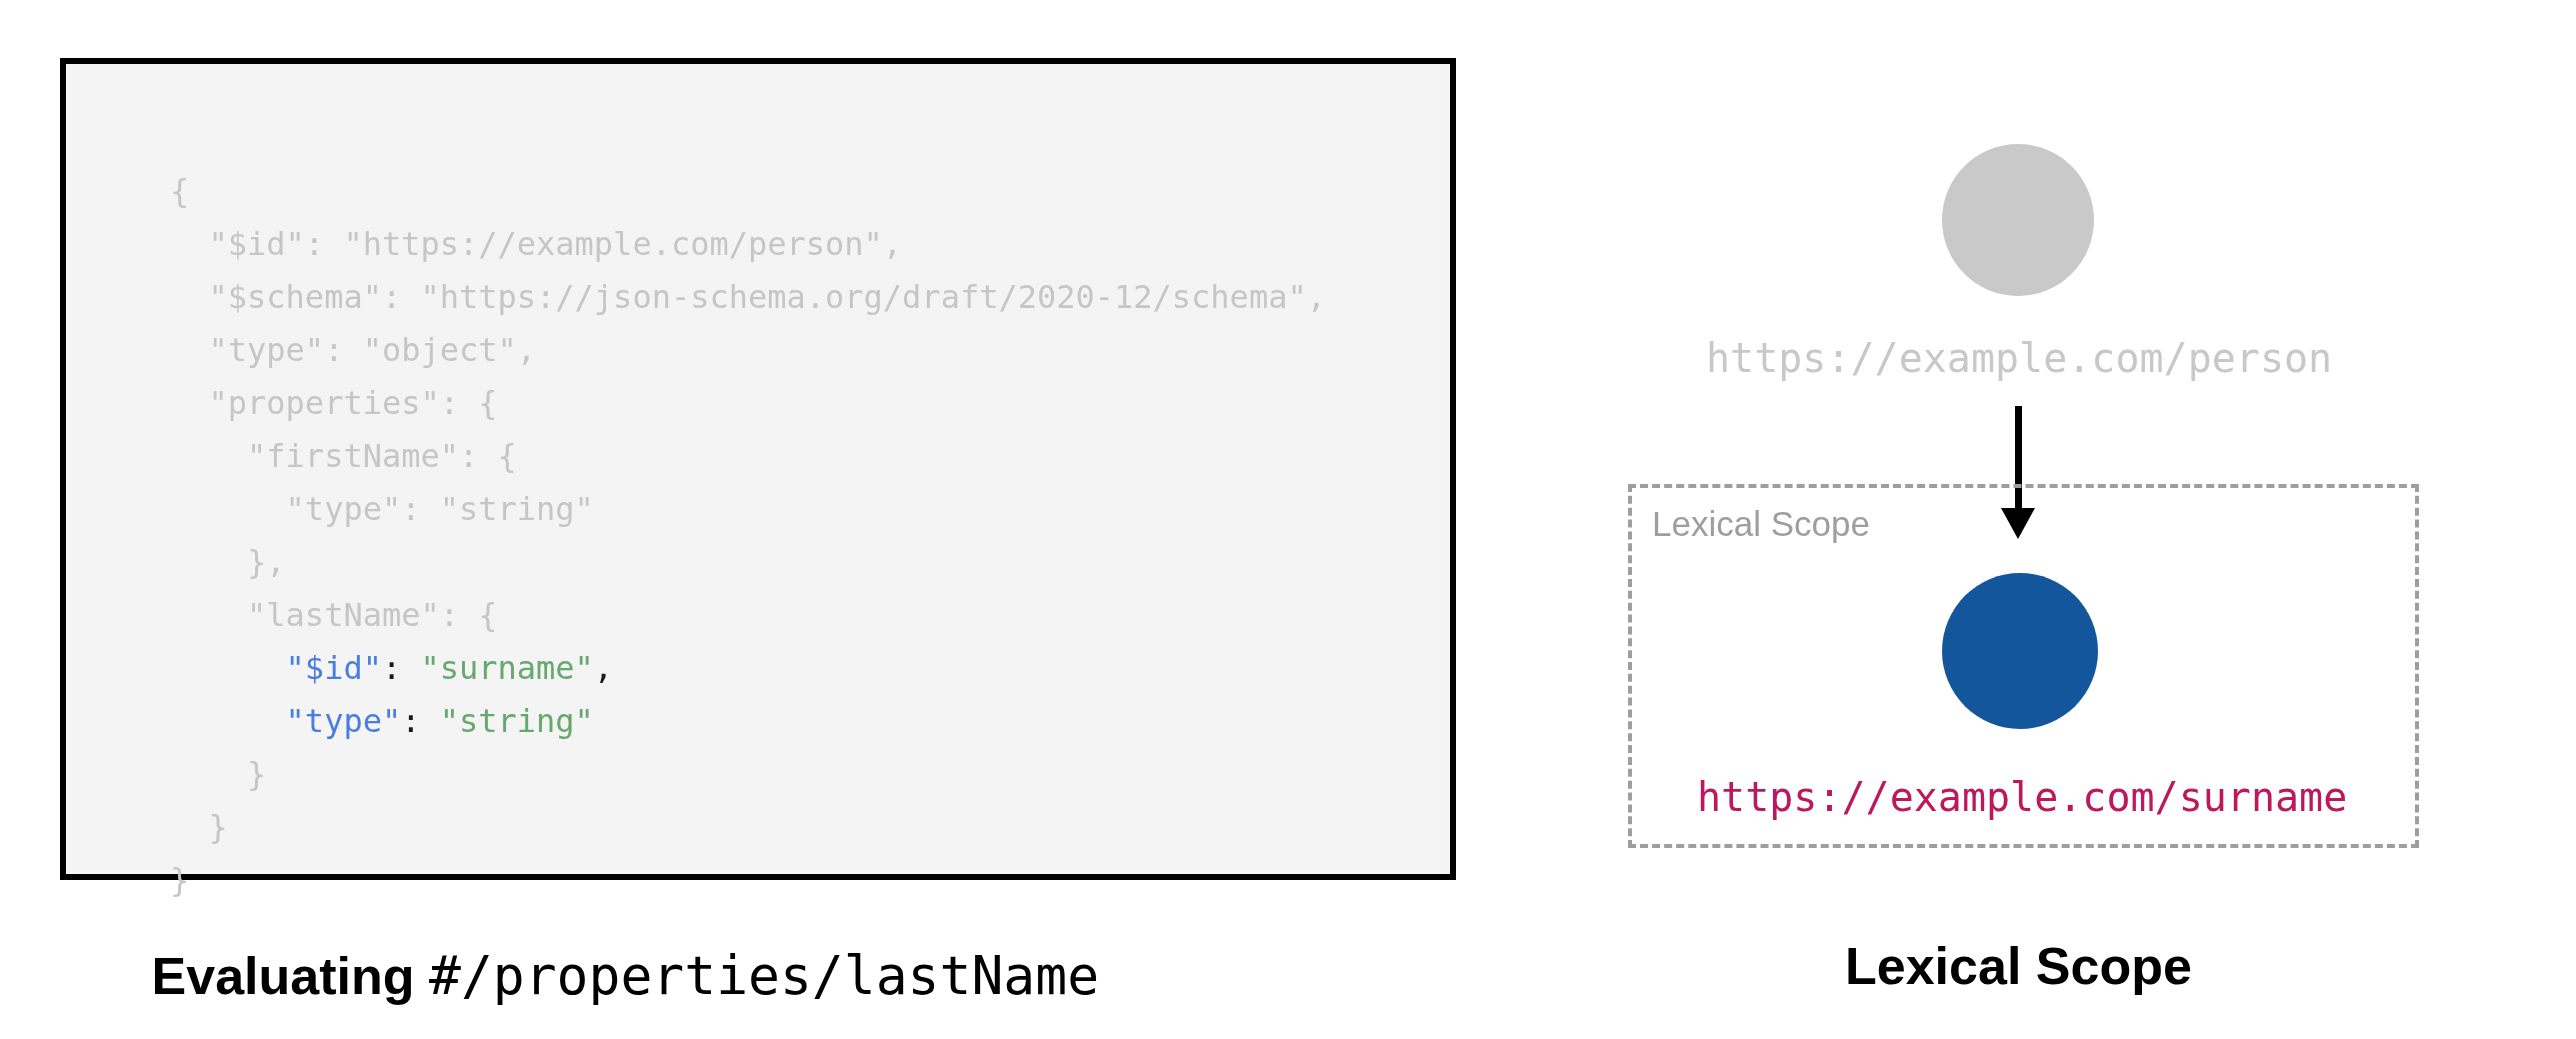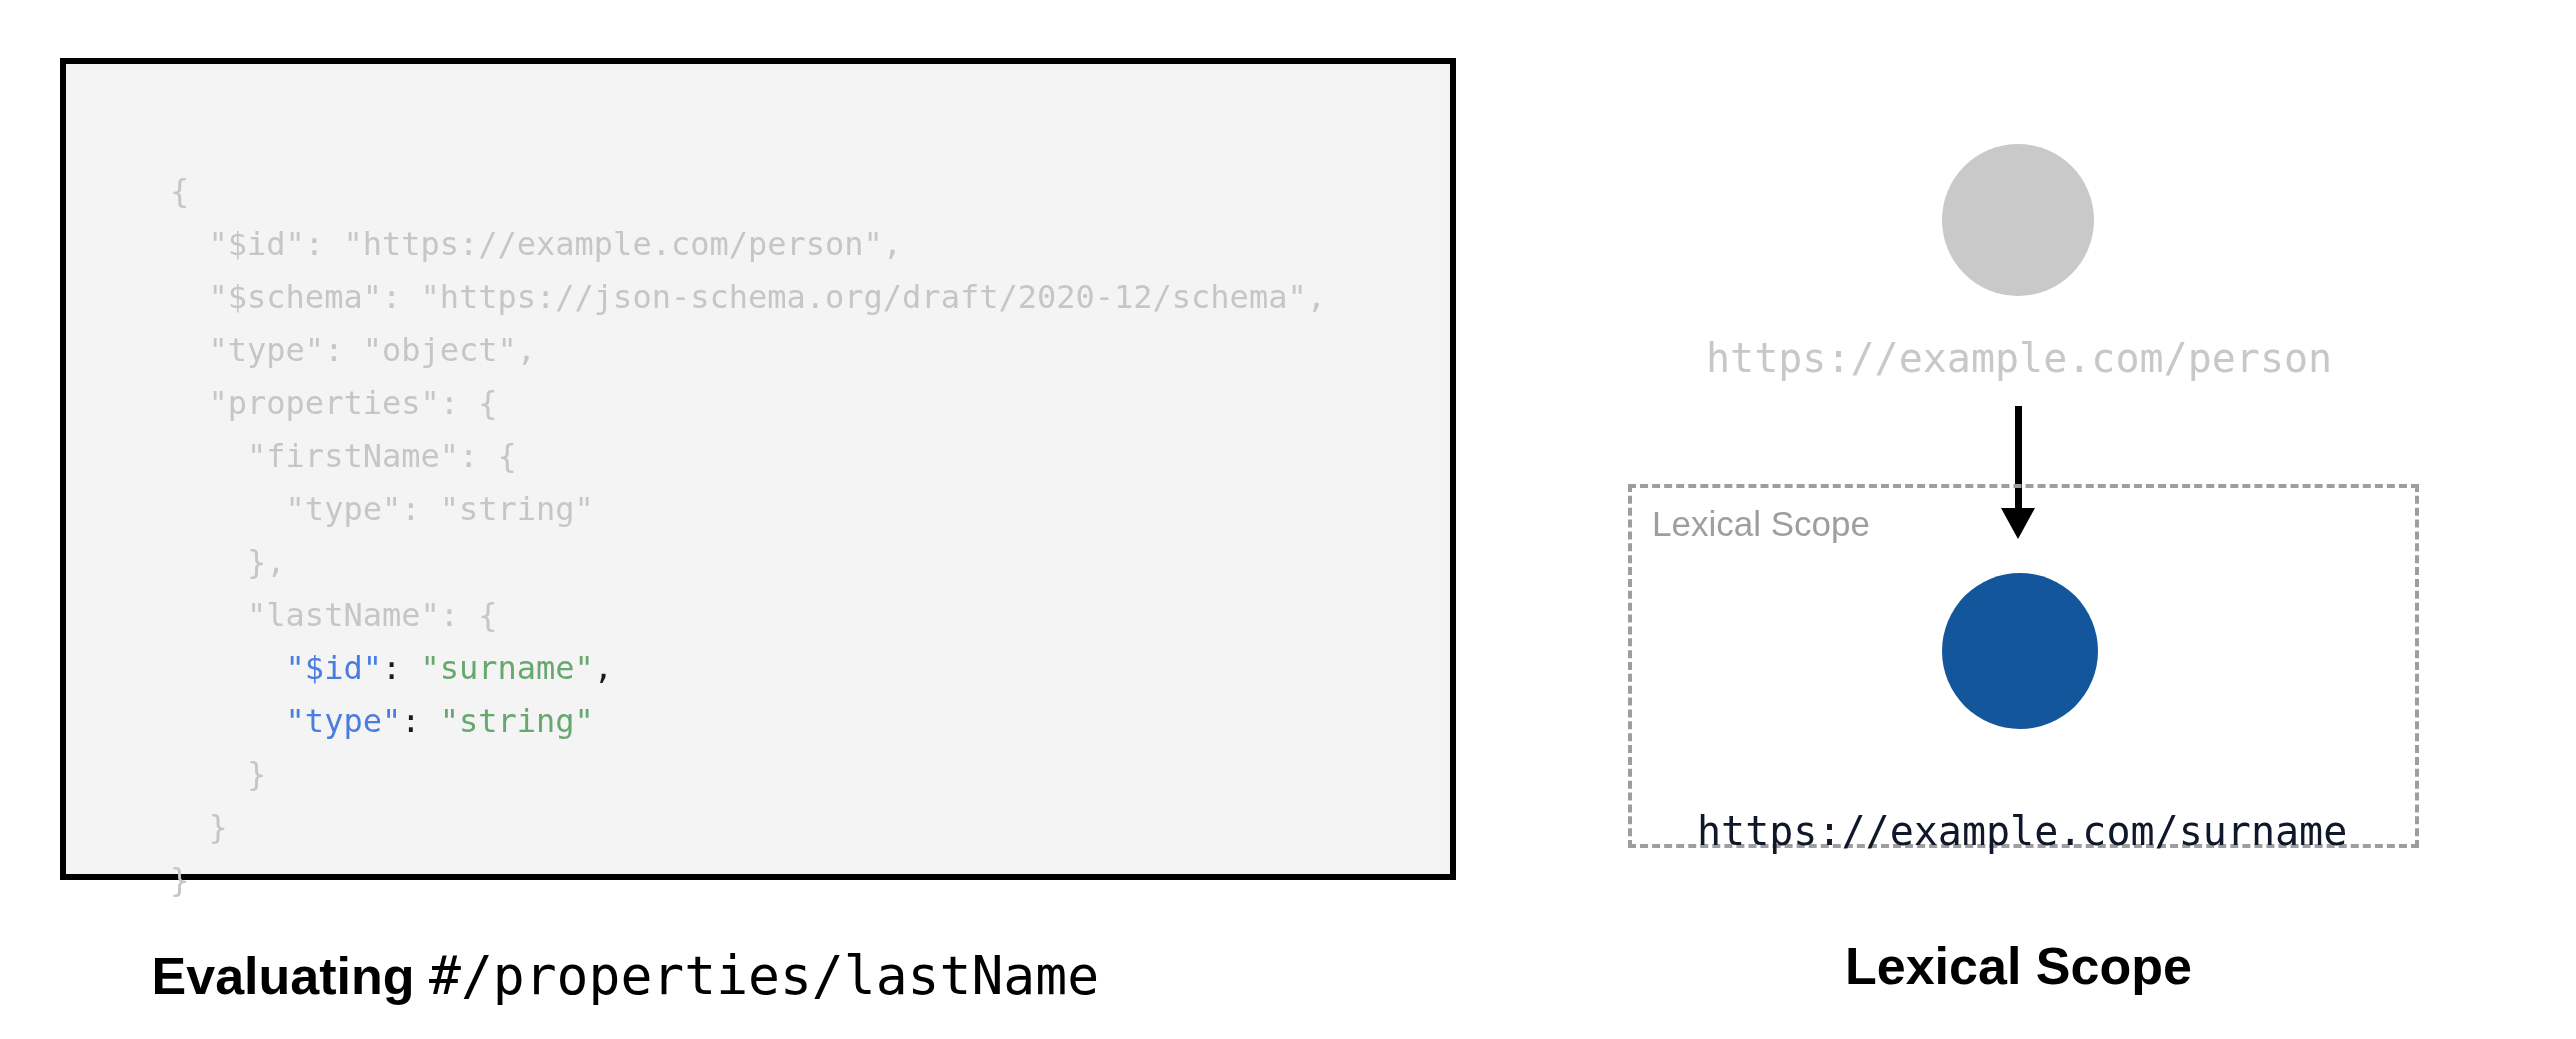--- a/index.html
+++ b/index.html
@@ -74,23 +74,23 @@
     line-height: 47px;
     text-align: right;
     white-space: pre;
   }
   .parent-url {
     left: 1706px; top: 335px;
     width: 624px;
     color: #c8c8c8;
   }
   .child-url {
-    left: 1697px; top: 808px;
+    left: 1697px; top: 774px;
     width: 646px;
-    color: #0f172a;
+    color: #be185d;
   }
 
   .arrow-shaft {
     position: absolute;
     left: 2015px; top: 406px;
     width: 6.5px; height: 104px;
     background: #000000;
   }
   .arrow-head {
     position: absolute;

